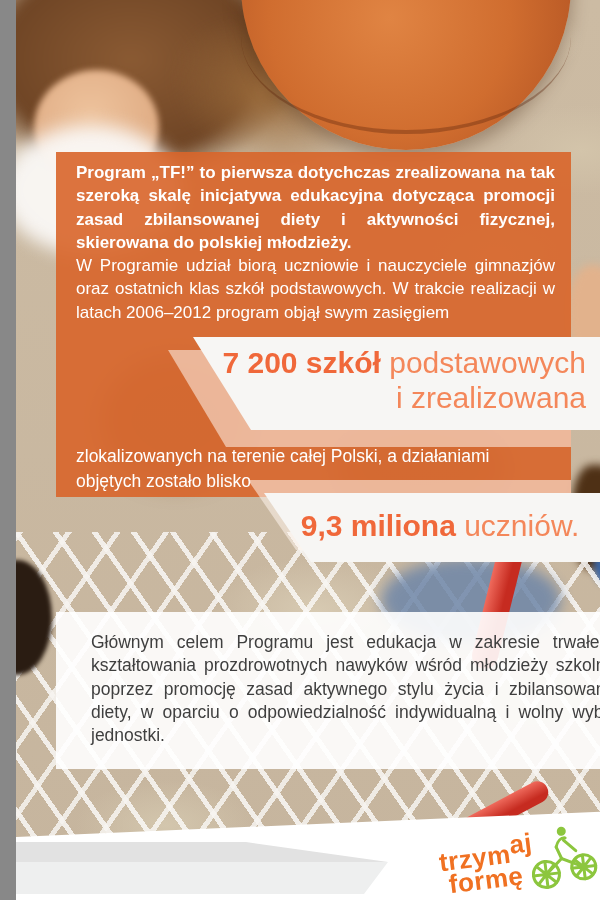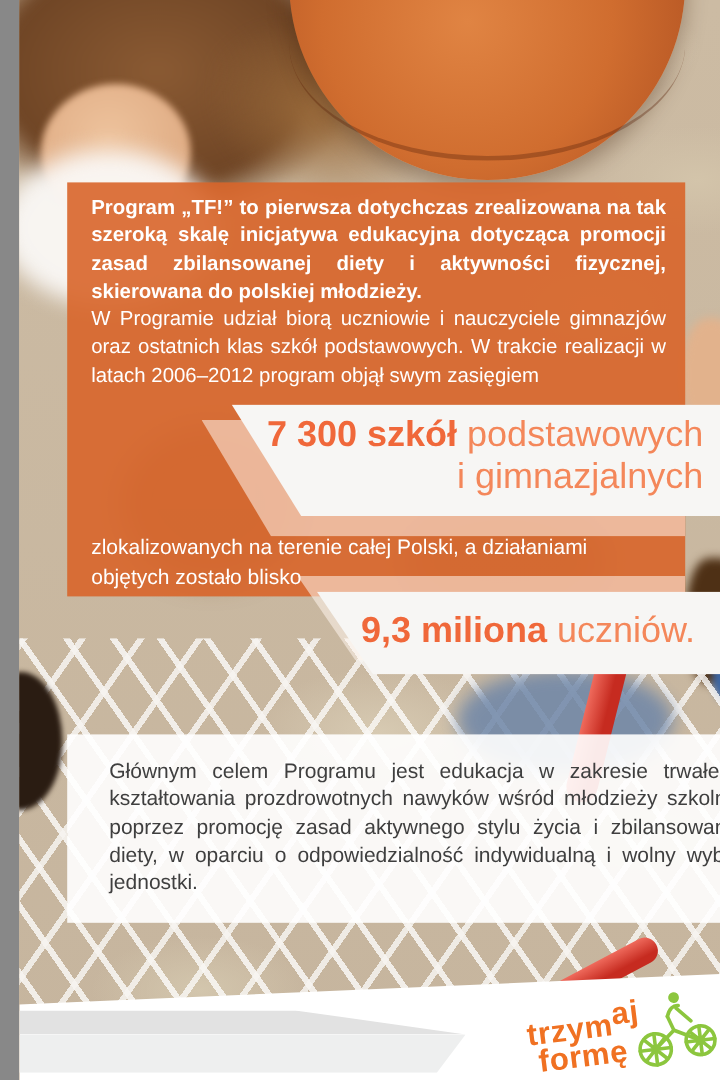--- a/index.html
+++ b/index.html
@@ -134,22 +134,22 @@
   <div class="abs orange-panel"></div>
 
   <div class="abs intro">
     <p class="b">Program „TF!” to pierwsza dotychczas zrealizowana na tak szeroką skalę inicjatywa edukacyjna dotycząca promocji zasad zbilansowanej diety i aktywności fizycznej, skierowana do polskiej młodzieży.</p>
     <p>W Programie udział biorą uczniowie i nauczyciele gimnazjów oraz ostatnich klas szkół podstawowych. W trakcie realizacji w latach 2006–2012 program objął swym zasięgiem</p>
   </div>
 
   <div class="abs peach1"></div>
   <div class="abs card1"></div>
   <div class="abs stat1">
-    <span class="hl">7 300 szkół</span><span> podstawowych</span><br>
-    <span>i gimnazjalnych</span>
+    <span class="hl">7 200 szkół</span><span> podstawowych</span><br>
+    <span>i zrealizowana</span>
   </div>
 
   <div class="abs bridge">zlokalizowanych na terenie całej Polski, a działaniami objętych zostało blisko</div>
 
   <div class="abs peach2"></div>
   <div class="abs card2"></div>
   <div class="abs stat2">
     <span class="hl">9,3 miliona</span><span> uczniów.</span>
   </div>
 

